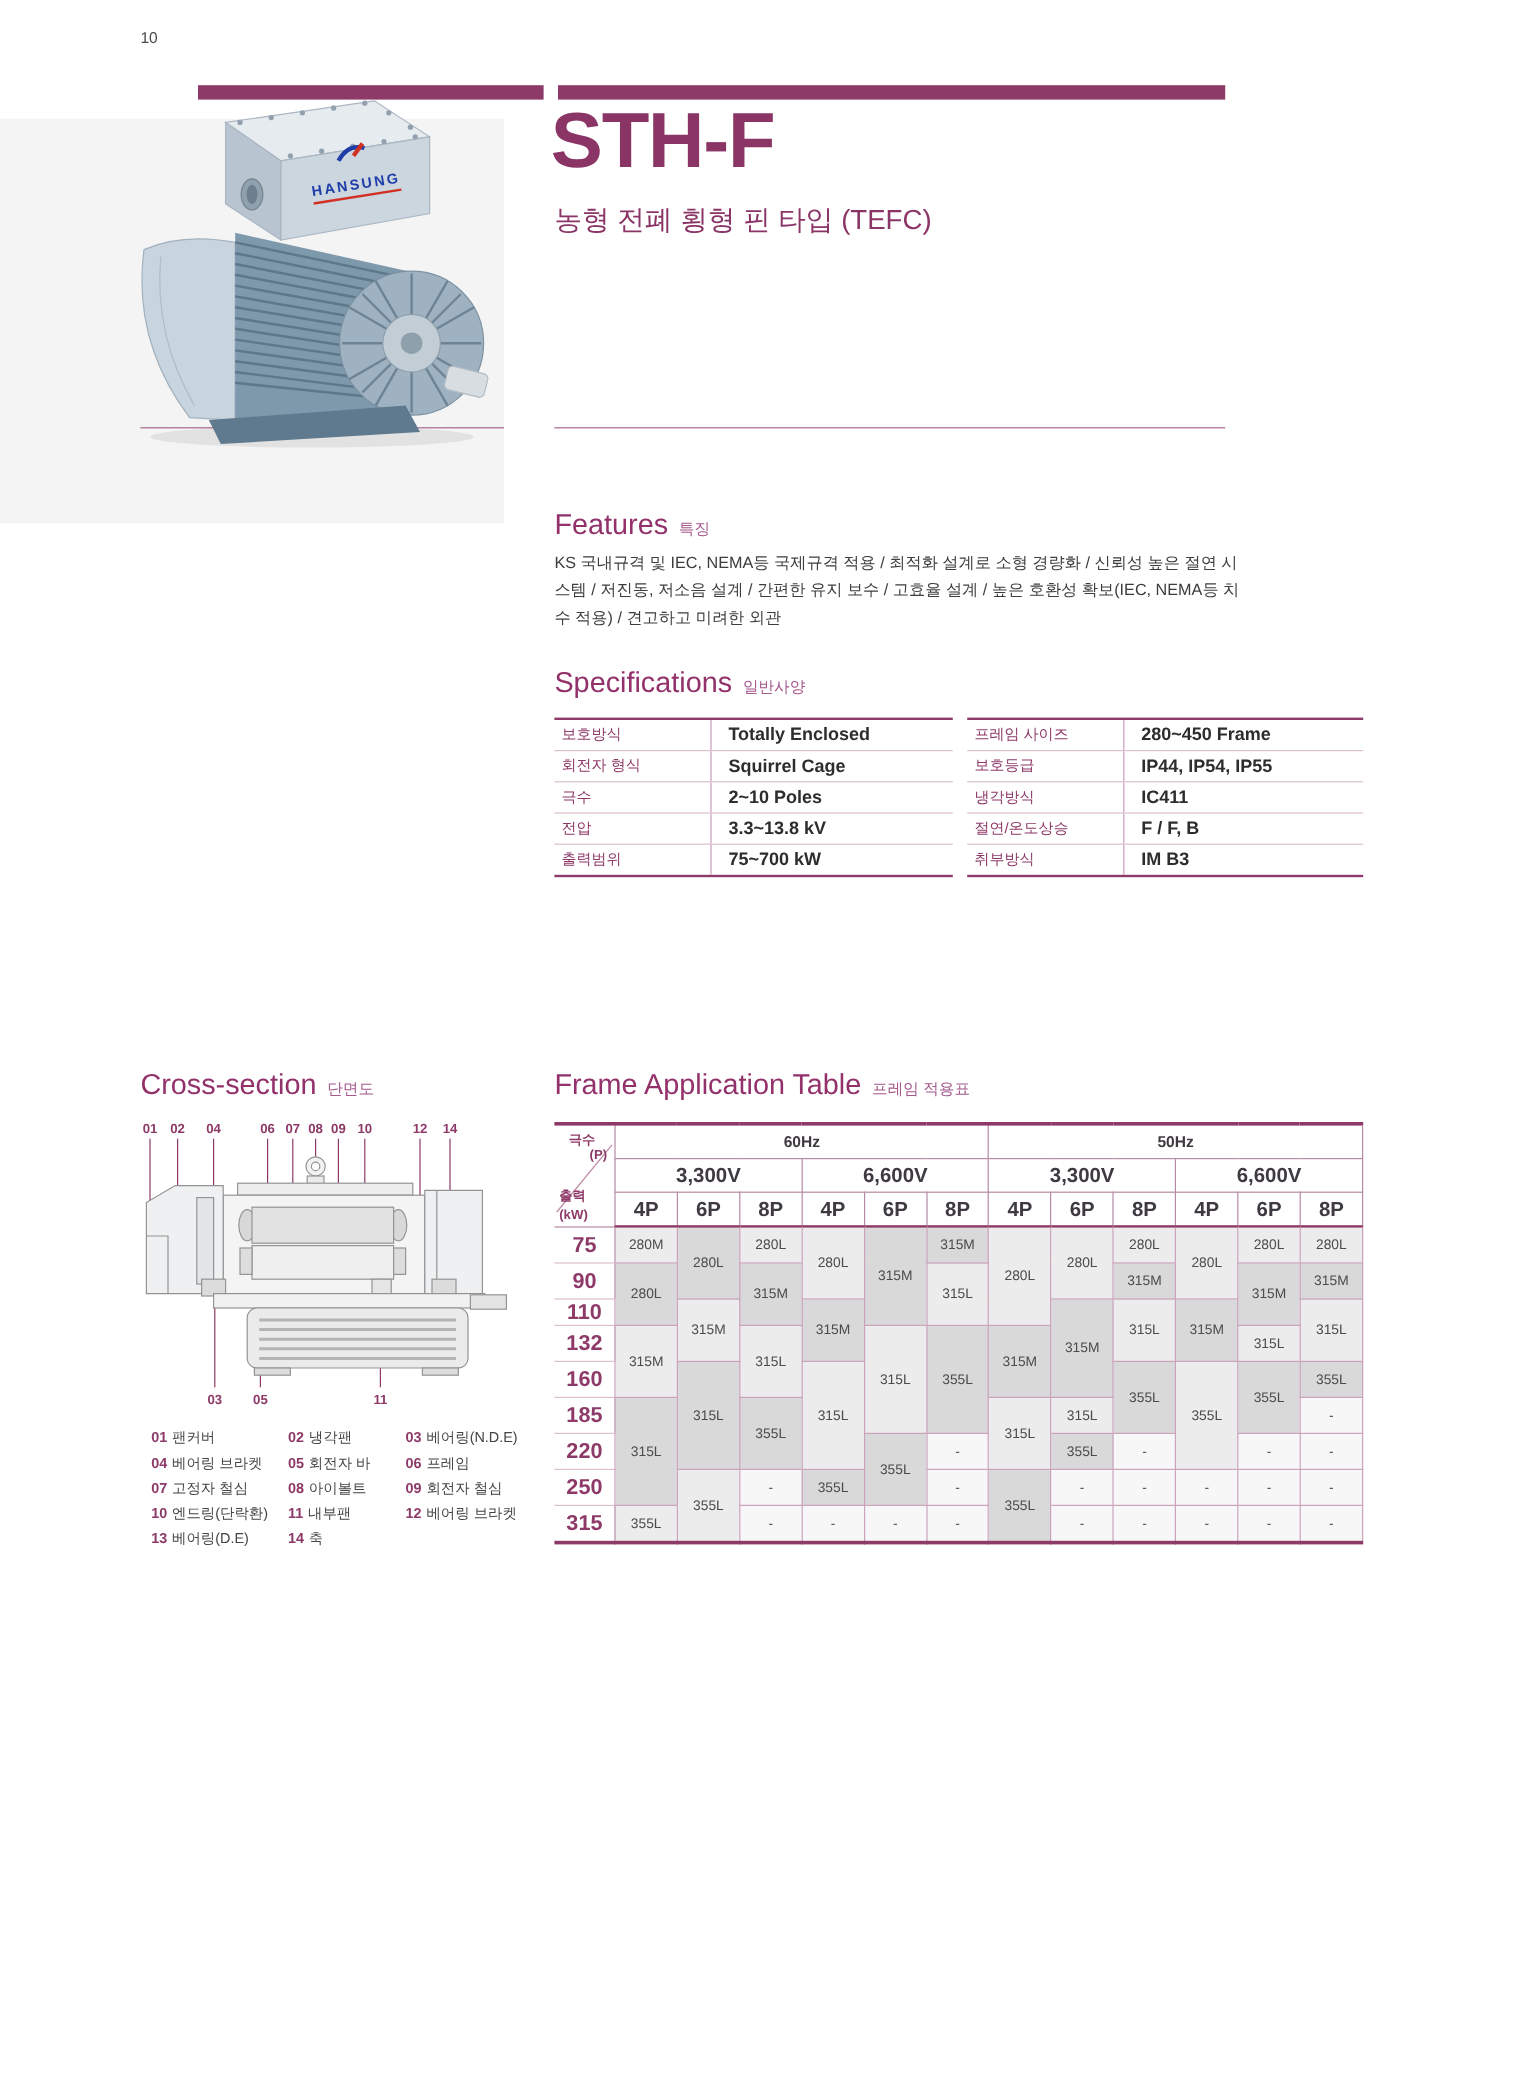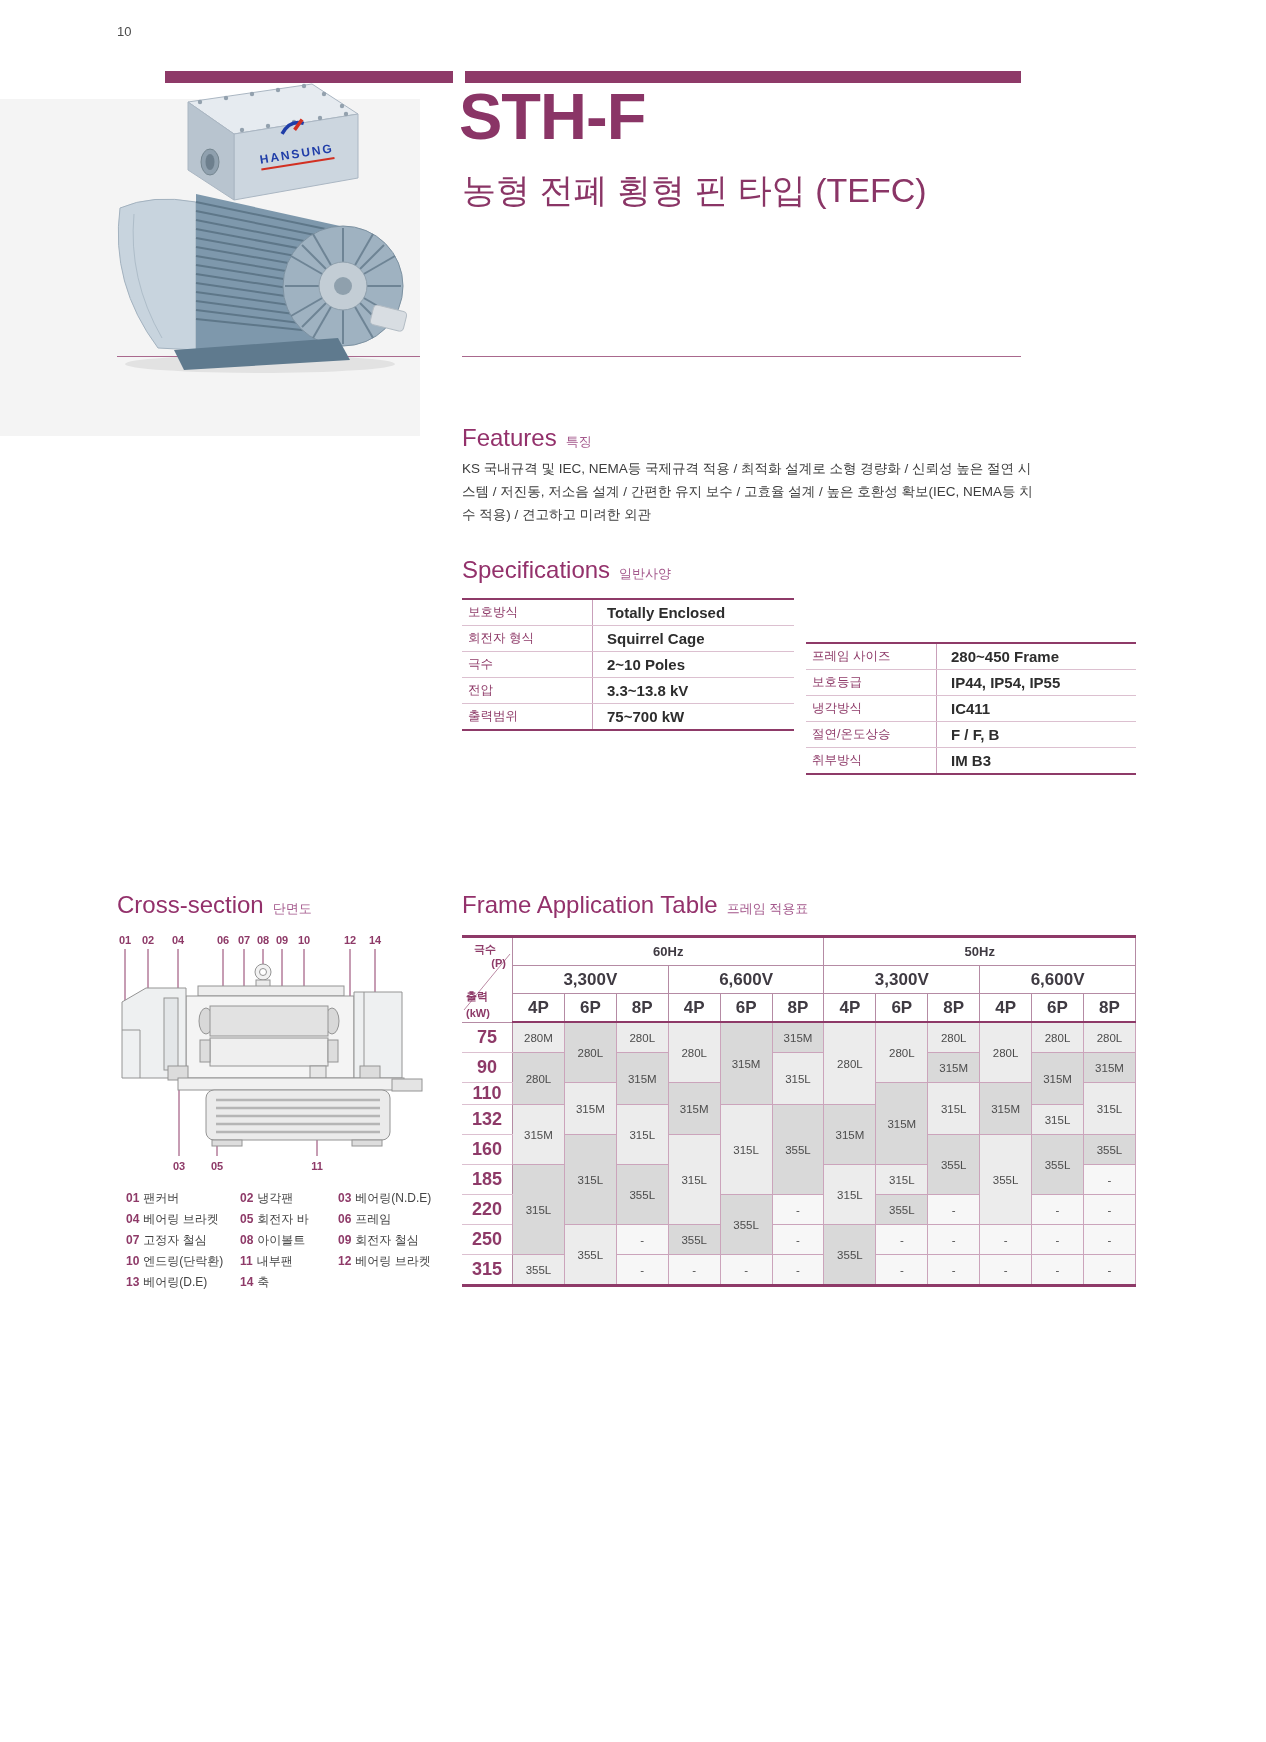--- a/index.html
+++ b/index.html
@@ -15,38 +15,38 @@
   
   #photo-block{position:absolute;left:0;top:99px;width:420px;height:337px;background:#f4f4f4;}
   #product-photo{position:absolute;left:100px;top:74px;width:310px;height:300px;z-index:3;}
   .thin-rule{position:absolute;height:1px;background:#a9688d;z-index:1;}
   #rule-left{left:117px;top:356px;width:303px;}
   #rule-right{left:462px;top:356px;width:559px;}
 
   
   #hero-title{position:absolute;left:459px;top:84px;font-size:65px;line-height:1;
               font-weight:600;color:#8a3566;letter-spacing:-1px;}
-  #hero-subtitle{position:absolute;left:462px;top:168px;font-size:34px;color:#8a3566;font-weight:500;}
+  #hero-subtitle{position:absolute;left:462px;top:168px;font-size:23px;color:#8a3566;font-weight:500;}
 
   
   .sec-h{position:absolute;white-space:nowrap;}
   .sec-h .en{font-size:24px;color:#93316b;font-weight:400;}
   .sec-h .ko{font-size:13px;color:#a4588c;margin-left:9px;font-weight:400;}
   #features-h{left:462px;top:424px;}
   #specs-h{left:462px;top:556px;}
   #cross-h{left:117px;top:891px;}
   #frame-h{left:462px;top:891px;}
 
   #features-body{position:absolute;left:462px;top:458px;width:578px;font-size:13.5px;
                  line-height:1.7;color:#3d3d3d;}
 
   
   .spec-table{position:absolute;top:598px;border-top:2px solid #8e3a68;border-bottom:2px solid #8e3a68;}
   #spec-left{left:462px;width:332px;}
-  #spec-right{left:806px;width:330px;margin-top:44px;}
+  #spec-right{left:806px;width:330px;}
   .spec-row{display:flex;align-items:center;height:25px;border-bottom:1px solid #dcc0d0;}
   .spec-row:last-child{border-bottom:none;}
   .spec-label{width:124px;padding-left:6px;font-size:12.5px;color:#8e3a68;}
   .spec-value{flex:1;padding-left:14px;font-size:15px;font-weight:bold;color:#2d2d2d;
               border-left:1px solid #c9a0ba;height:100%;display:flex;align-items:center;}
 
   
   #cross-svg{position:absolute;left:112px;top:930px;}
   #legend{position:absolute;left:126px;top:1190px;display:grid;
           grid-template-columns:114px 98px auto;grid-auto-rows:21px;font-size:12px;}

